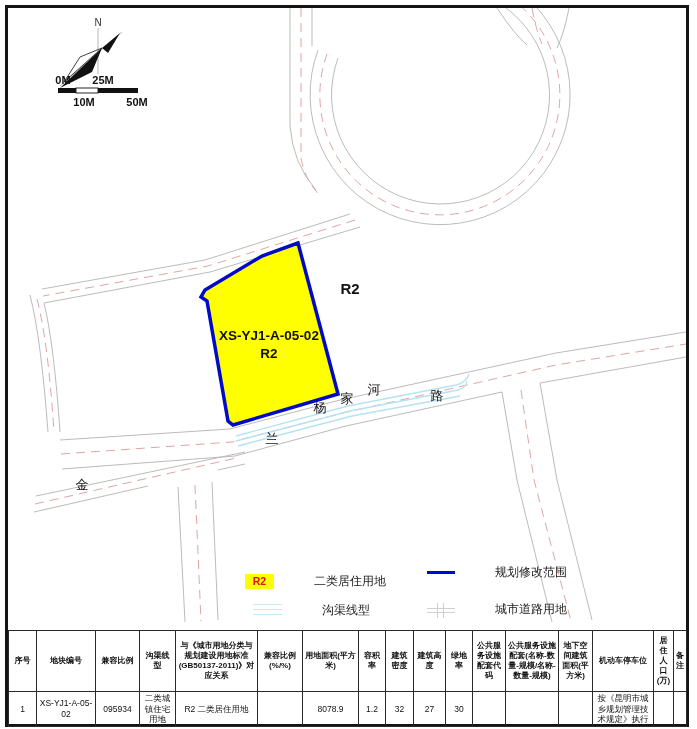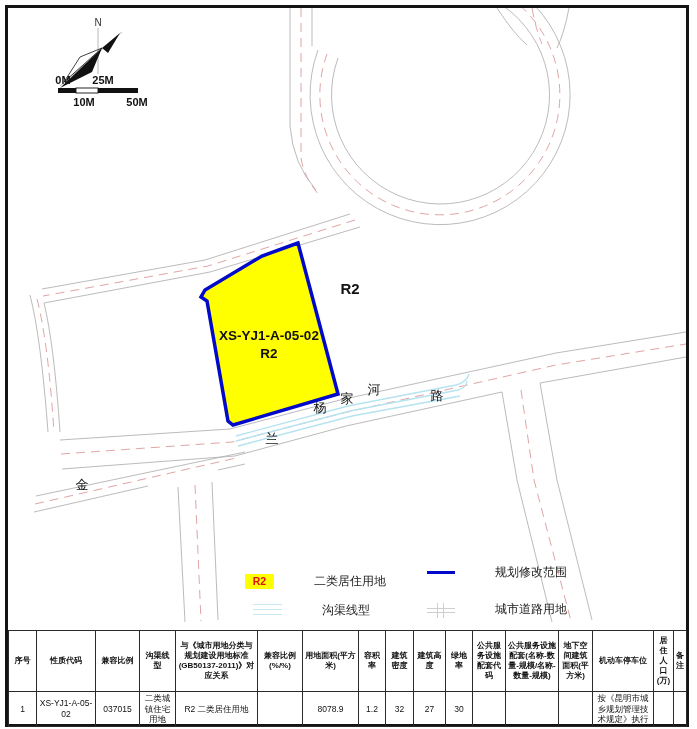--- a/index.html
+++ b/index.html
@@ -149,41 +149,41 @@
         <col style="width:33px">
       <col style="width:53px">
         <col style="width:34px">
         <col style="width:61px">
         <col style="width:20px">
       <col style="width:13px">
     </colgroup>
     <tbody>
         <tr>
       <th>序号</th>
-      <th>性质代码</th>
+      <th>地块编号</th>
       <th>兼容比例</th>
       <th>沟渠线型</th>
       <th>与《城市用地分类与规划建设用地标准(GB50137-2011)》对应关系</th>
       <th>兼容比例(%/%)</th>
       <th>用地面积(平方米)</th>
       <th>容积率</th>
       <th>建筑密度</th>
       <th>建筑高度</th>
       <th>绿地率</th>
       <th>公共服务设施配套代码</th>
       <th>公共服务设施配套(名称-数量-规模/名称-数量-规模)</th>
       <th>地下空间建筑面积(平方米)</th>
       <th>机动车停车位</th>
       <th>居 住 人 口 (万)</th>
       <th>备注</th>
     </tr>
     <tr>
       <td>1</td>
       <td>XS-YJ1-A-05-02</td>
-      <td>037015</td>
+      <td>095934</td>
       <td>二类城镇住宅用地</td>
       <td>R2 二类居住用地</td>
       <td></td>
       <td>8078.9</td>
       <td>1.2</td>
       <td>32</td>
       <td>27</td>
       <td>30</td>
       <td></td>
       <td></td>

